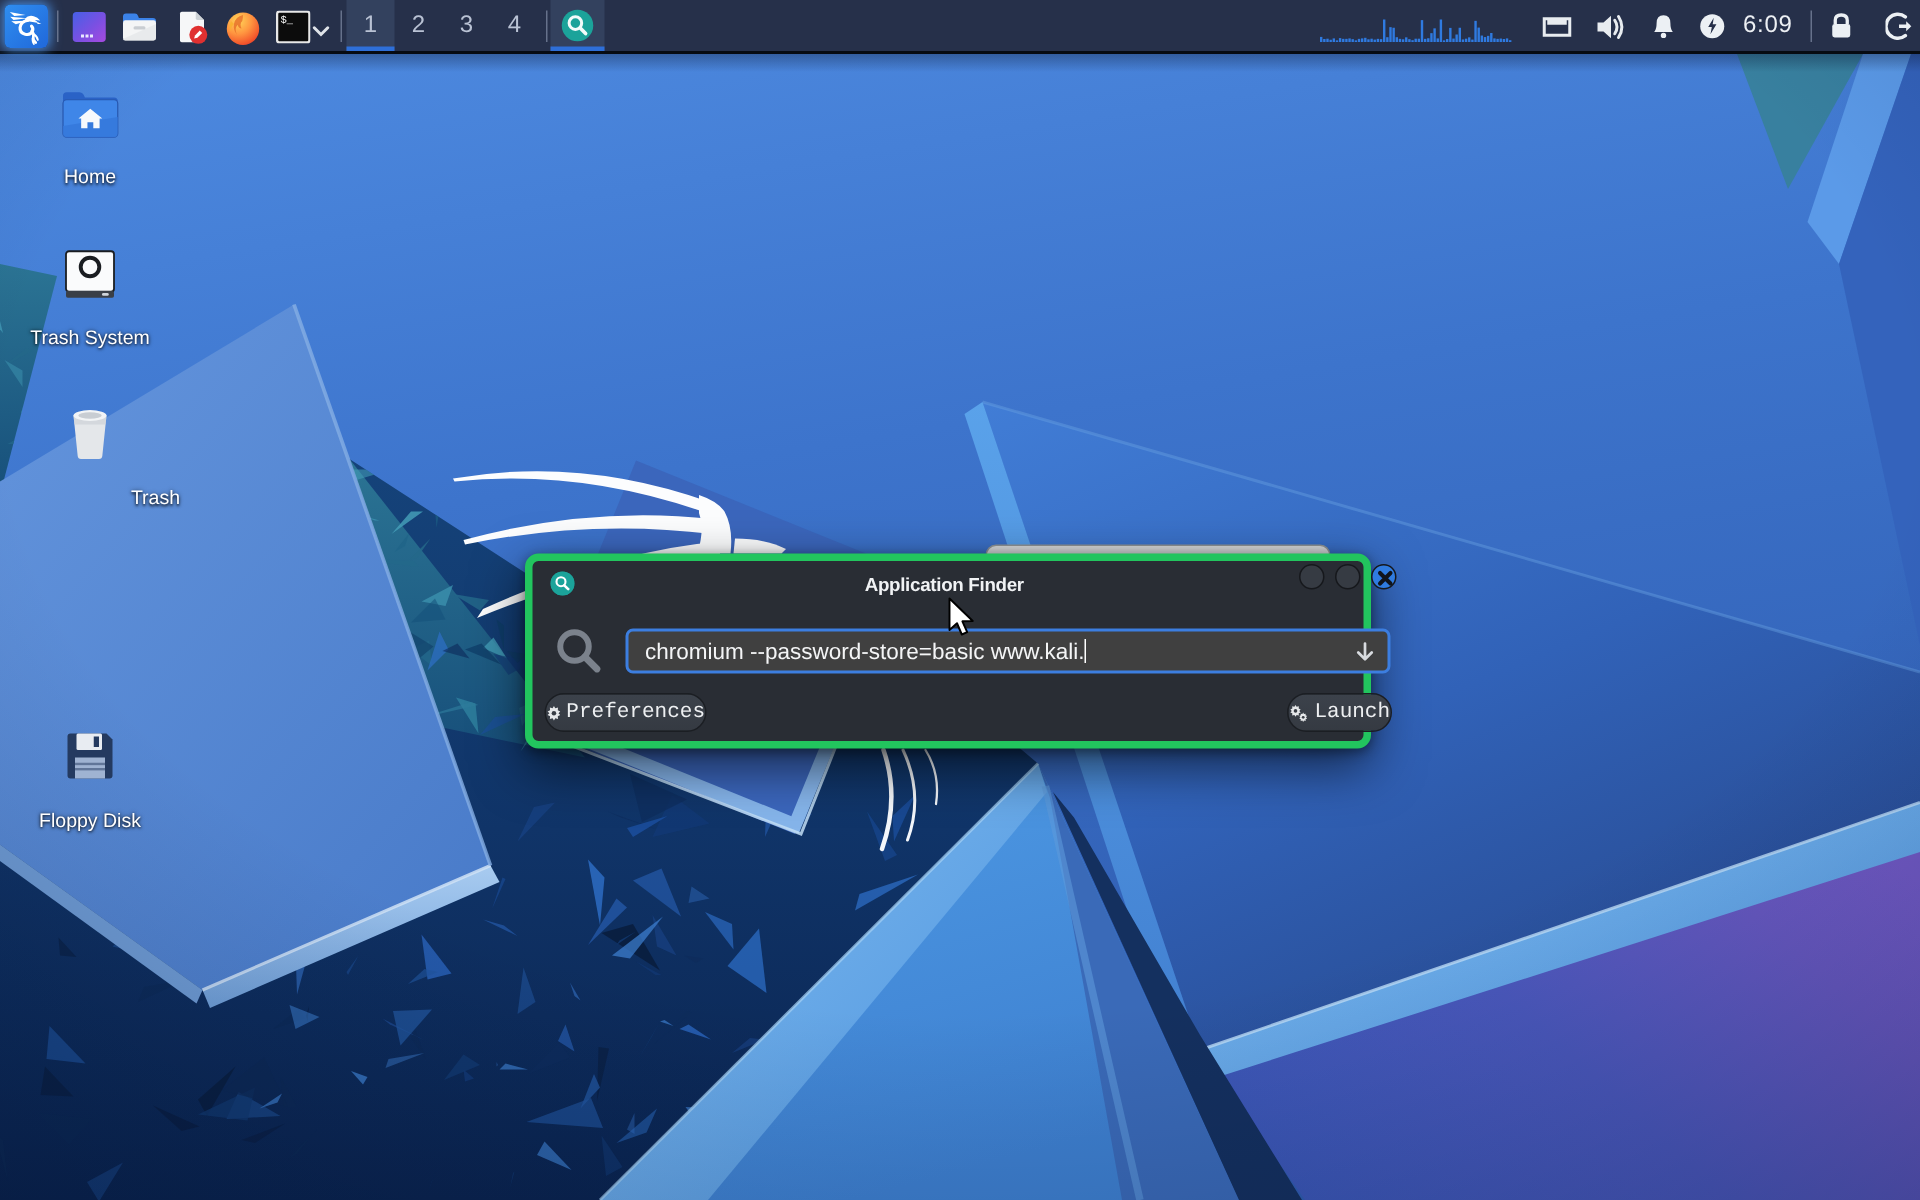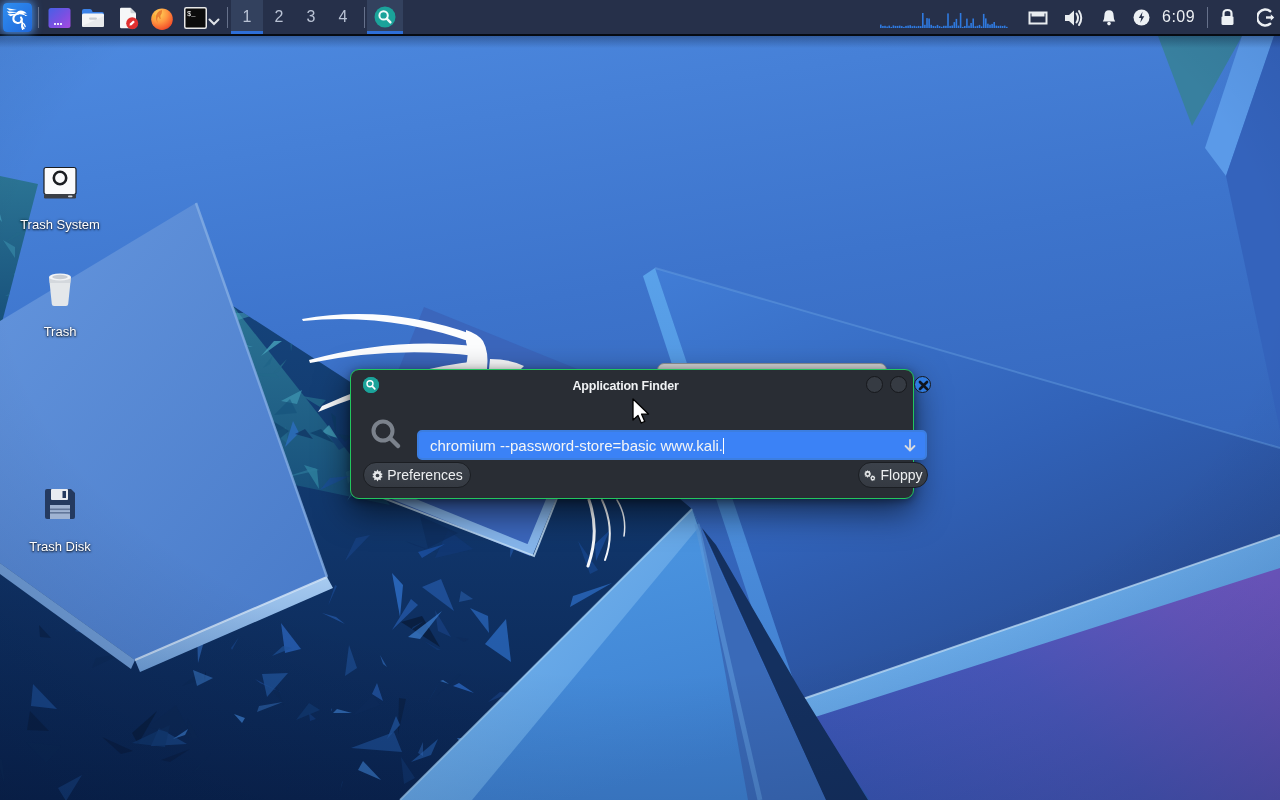--- a/index.html
+++ b/index.html
@@ -12,28 +12,28 @@
 #kali{position:absolute;left:3px;top:3px;width:29px;height:29px;border-radius:4px;background:linear-gradient(135deg,#2f8ef0,#2068da);box-shadow:0 0 8px 1.5px rgba(80,160,255,0.8);}
 .ws{position:absolute;top:0;height:34px;width:32px;color:#b9c2d4;font-size:16px;text-align:center;line-height:34px;}
 .wsa{background:#33415e;}
 .ub{position:absolute;top:31px;height:3px;background:#2e6fd8;}
 #clock{position:absolute;left:1162px;top:8px;color:#eceff3;font-size:16px;letter-spacing:0.5px;}
 
 .dico{position:absolute;width:120px;left:0;text-align:center;z-index:5;}
 .dico .lb{color:#fff;font-size:13px;margin-top:16px;text-shadow:0 1px 2px rgba(0,0,0,0.85),0 0 3px rgba(0,0,0,0.5);}
 .dico svg{display:block;margin:0 auto;}
 
-#dlg{position:absolute;left:350px;top:369px;width:564px;height:130px;background:#292d34;border:1px solid #22c55e;border-radius:9px;box-shadow:0 12px 34px rgba(0,0,0,0.6),0 2px 8px rgba(0,0,0,0.4);z-index:20;}
+#dlg{position:absolute;left:350px;top:369px;width:564px;height:130px;background:#292d34;border:5px solid #22c55e;border-radius:9px;box-shadow:0 12px 34px rgba(0,0,0,0.6),0 2px 8px rgba(0,0,0,0.4);z-index:20;}
 #dlgtitle{position:absolute;left:0;top:0;width:549px;height:30px;color:#f0f2f4;font-weight:bold;font-size:12.5px;text-align:center;line-height:33px;letter-spacing:-0.2px;}
 #dappico{position:absolute;left:12px;top:7px;width:16px;height:16px;border-radius:50%;background:#19a096;}
 .tbtn{position:absolute;top:376px;width:17px;height:17px;border-radius:50%;z-index:22;}
-#sfield{position:absolute;left:417px;top:430px;width:510px;height:30px;background:#3b82f6;border:2px solid #3c7ee0;border-radius:5px;z-index:21;}
+#sfield{position:absolute;left:417px;top:419px;width:510px;height:30px;background:#404040;border:2px solid #3c7ee0;border-radius:5px;z-index:21;}
 #stext{position:absolute;left:11px;top:5px;color:#f4f5f6;font-size:15px;white-space:pre;}
 .caret{display:inline-block;width:1px;height:16px;background:#fff;vertical-align:-3px;}
-.btn{position:absolute;height:26px;background:linear-gradient(#3c424b,#353a42);border:1px solid #1b1e23;border-radius:13px;color:#edeff1;font-size:14px;z-index:21;display:flex;align-items:center;justify-content:center;white-space:nowrap;gap:3px;}
+.btn{position:absolute;height:26px;background:linear-gradient(#3c424b,#353a42);border:1px solid #1b1e23;border-radius:13px;color:#edeff1;font-size:14px;z-index:21;display:flex;align-items:center;justify-content:center;white-space:nowrap;gap:3px;font-family:Liberation Mono, monospace;}
 
 #ghost{position:absolute;left:657px;top:363px;width:230px;height:10px;background:#d7d9da;border:1px solid #8f9496;border-radius:7px 7px 0 0;z-index:15;}
 #cursor{position:absolute;left:631px;top:398px;z-index:60;}
 </style></head>
 <body>
 <div id="stage">
 <svg id="wall" width="1280" height="800" viewBox="0 0 1280 800" preserveAspectRatio="none">
       <defs>
 <linearGradient id="base" x1="0" y1="0" x2="0.25" y2="1">
  <stop offset="0" stop-color="#4f8ce2"></stop>
@@ -263,48 +263,57 @@
 </g>
       <rect x="0" y="0" width="1280" height="800" fill="url(#vig)"></rect>
       <linearGradient id="tsh" x1="0" y1="0" x2="0" y2="1">
  <stop offset="0" stop-color="#0a1530" stop-opacity="0.35"></stop>
         <stop offset="1" stop-color="#0a1530" stop-opacity="0"></stop>
 </linearGradient>
       <rect x="0" y="36" width="1280" height="12" fill="url(#tsh)"></rect>
     </svg>
 <div id="ghost"></div>
 
+<div class="dico" style="top:58px;">
+      <svg width="42" height="36" viewBox="0 0 42 36">
+<path d="M3,6 Q3,3.5 5.5,3.5 L14,3.5 Q16,3.5 16.8,5.2 L17.6,7 L37,7 Q39.5,7 39.5,9.5 L39.5,10.5 L3,10.5 Z" fill="#2a62c6"></path>
+<rect x="3" y="8.5" width="36.5" height="25" rx="2.5" fill="#3f86e8" stroke="#2757ae" stroke-width="0.8"></rect>
+<path d="M3,26 L39.5,20 L39.5,31 Q39.5,33.5 37,33.5 L5.5,33.5 Q3,33.5 3,31 Z" fill="#3578da" opacity="0.85"></path>
+<path d="M21.2,14.5 L29.2,21 L27.4,21 L27.4,27.5 L23.2,27.5 L23.2,23.5 L19.3,23.5 L19.3,27.5 L15.1,27.5 L15.1,21 L13.3,21 Z" fill="#f6f9fc"></path>
+</svg>
+      <div class="lb">Home</div>
+    </div>
 <div class="dico" style="top:165px;">
       <svg width="40" height="36" viewBox="0 0 40 36">
 <rect x="4" y="2.5" width="32" height="27" rx="2" fill="#fafbfc" stroke="#1a1d21" stroke-width="1.2"></rect>
 <circle cx="20" cy="13" r="6.2" fill="none" stroke="#1a1d21" stroke-width="2.6"></circle>
 <rect x="4" y="29" width="32" height="4.5" rx="1.2" fill="#3a3f46"></rect>
 <rect x="28" y="30.4" width="4.5" height="1.8" rx="0.9" fill="#cfd4da"></rect>
 </svg>
       <div class="lb">Trash System</div>
     </div>
-<div class="dico" style="top:270px;">
+<div class="dico" style="top:270px;text-align:right;">
       <svg width="40" height="38" viewBox="0 0 40 38">
 <path d="M9,7 L31,7 L28.2,34 Q28,36 26,36 L14,36 Q12,36 11.8,34 Z" fill="#e4e7ea"></path>
 <path d="M9,7 L31,7 L30.4,13 L9.6,13 Z" fill="#cdd2d7" opacity="0.7"></path>
 <ellipse cx="20" cy="7" rx="11" ry="3.6" fill="#f2f4f6"></ellipse>
 <ellipse cx="20" cy="7" rx="7.8" ry="2.2" fill="#c8cdd3"></ellipse>
 </svg>
       <div class="lb">Trash</div>
     </div>
 <div class="dico" style="top:485px;">
       <svg width="38" height="38" viewBox="0 0 38 38">
 <path d="M4,6 Q4,4 6,4 L30,4 L34,8 L34,32 Q34,34 32,34 L6,34 Q4,34 4,32 Z" fill="#243a60"></path>
 <rect x="10" y="4" width="17" height="11" rx="1" fill="#e8ecf2"></rect>
 <rect x="21.5" y="6" width="3.5" height="7" fill="#243a60"></rect>
 <rect x="9" y="20" width="20" height="14" fill="#9fb3d2"></rect>
 <rect x="9" y="23.5" width="20" height="1.6" fill="#243a60" opacity="0.5"></rect>
 <rect x="9" y="27" width="20" height="1.6" fill="#243a60" opacity="0.5"></rect>
 </svg>
-      <div class="lb">Trash Disk</div>
+      <div class="lb">Floppy Disk</div>
     </div>
 
 <div id="panel">
  <div id="kali"><svg width="29" height="29" viewBox="0 0 29 29">
 <g fill="#fff">
 <path d="M3.5,5 L14,7 L6.5,7.6 Z"></path>
 <path d="M3.8,8.2 L15,9.2 L6,10.4 Z"></path>
 <path d="M4.5,11.2 L15.5,10.8 L7.5,13.2 Z"></path>
 <path d="M13.5,9.5 Q16,6.8 19.5,7.8 Q22,8.4 23.8,10.6 L20.2,10.4 Q21.6,11 22.6,12.4 L18.8,11.6 Q16.2,11 14.8,11.6 Z"></path>
 <path d="M22.2,11.8 L24.6,13 L21.8,13 Z"></path>
@@ -501,17 +510,17 @@
 </svg>
       <span>Preferences</span>
     </div>
 <div class="btn" style="left:858px;top:462px;width:70px;">
       <svg width="14" height="13" viewBox="0 0 15 14">
 <path d="M5,1 L5.8,2.4 L7.4,2 L7.3,3.6 L8.7,4.3 L7.7,5.3 L8.7,6.4 L7.3,7 L7.4,8.6 L5.8,8.2 L5,9.6 L4.2,8.2 L2.6,8.6 L2.7,7 L1.3,6.4 L2.3,5.3 L1.3,4.3 L2.7,3.6 L2.6,2 L4.2,2.4 Z" fill="#e6e8ea"></path>
 <circle cx="5" cy="5.3" r="1.3" fill="#383d45"></circle>
 <path d="M10.5,6.5 L11.1,7.6 L12.3,7.3 L12.2,8.5 L13.3,9 L12.5,9.9 L13.3,10.8 L12.2,11.3 L12.3,12.5 L11.1,12.2 L10.5,13.3 L9.9,12.2 L8.7,12.5 L8.8,11.3 L7.7,10.8 L8.5,9.9 L7.7,9 L8.8,8.5 L8.7,7.3 L9.9,7.6 Z" fill="#e6e8ea"></path>
 <circle cx="10.5" cy="9.9" r="1" fill="#383d45"></circle>
 </svg>
-      <span>Floppy</span>
+      <span>Launch</span>
     </div>
 <svg id="cursor" width="22" height="30" viewBox="0 0 22 30">
 <path d="M2,1 L2,22 L7,17.5 L10.2,25 L13.8,23.4 L10.6,16.2 L17.5,16 Z" fill="#fff" stroke="#000" stroke-width="1.3" stroke-linejoin="round"></path>
 </svg>
 </div>
 </body></html>

